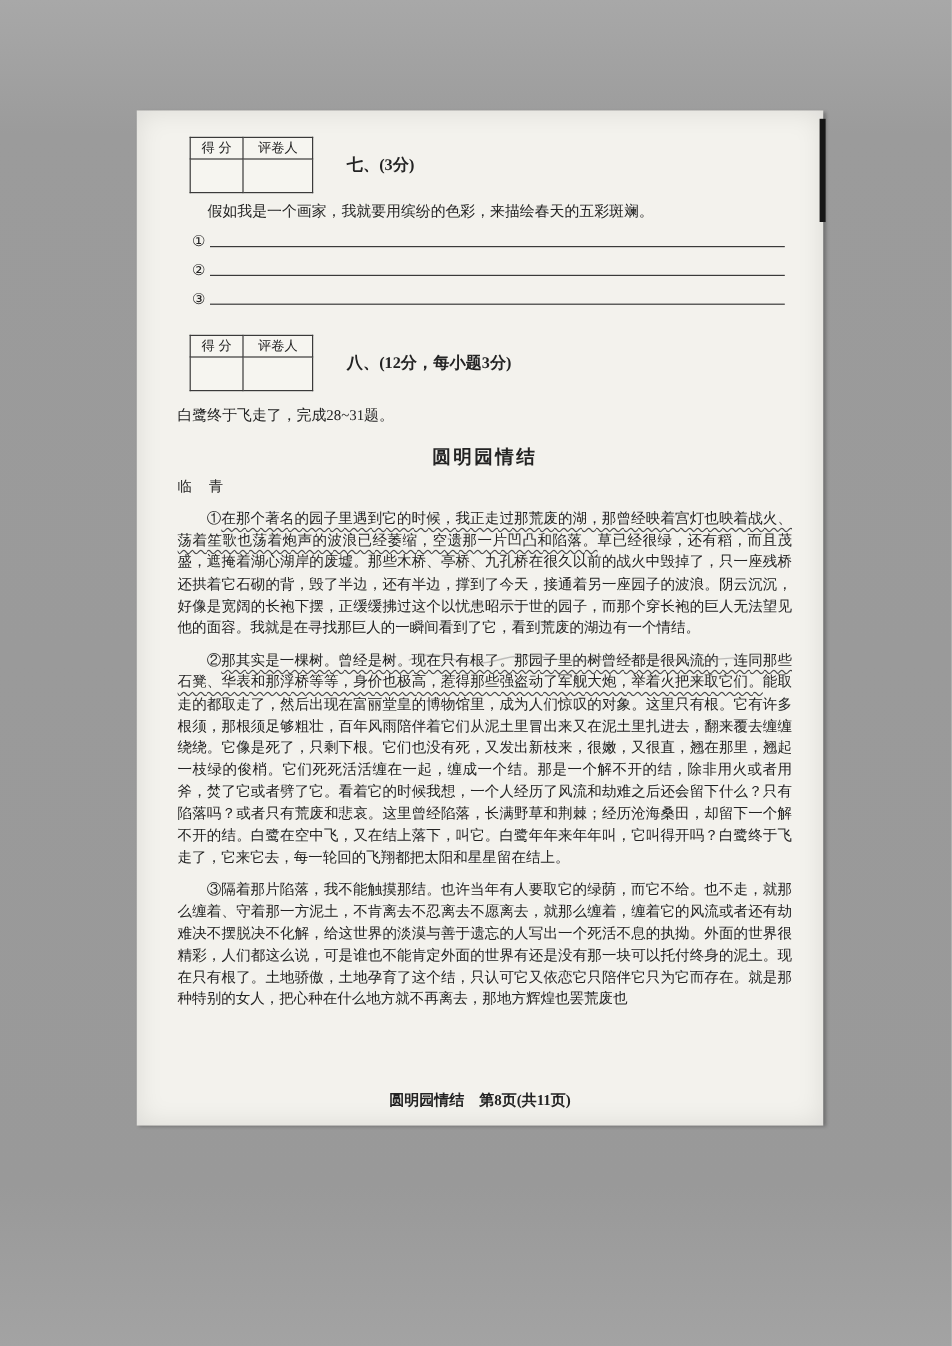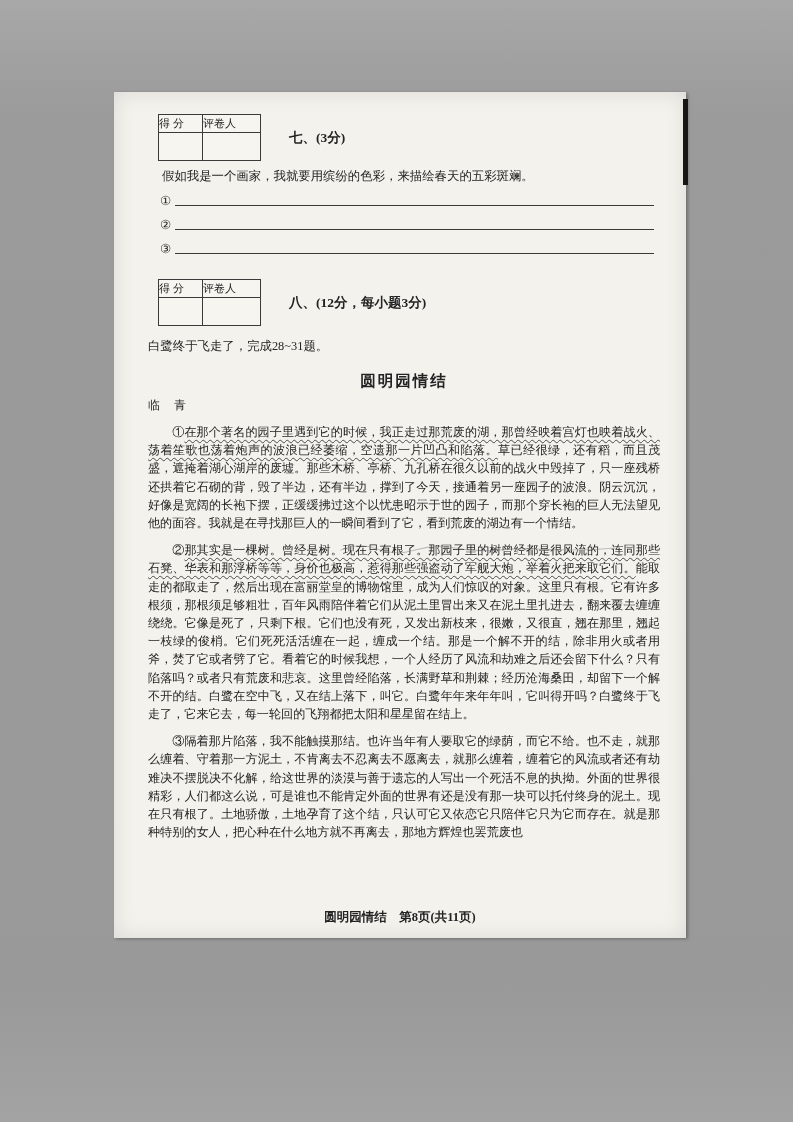--- a/index.html
+++ b/index.html
@@ -18,30 +18,30 @@
     background: #f3f2ed;
     box-shadow: inset 0 0 22px rgba(0,0,0,0.10), 2px 1px 3px rgba(0,0,0,0.28);
     padding: 22px 26px 0 34px;
     color: #232323;
   }
   .edge-mark { position: absolute; left: 683px; top: 99px; width: 5px; height: 86px; background: #161616; }
 
   .score-block { display: flex; align-items: center; gap: 28px; margin-left: 10px; }
   .score-block.second { margin-top: 22px; }
   .score-table { border-collapse: collapse; background: #f6f5f0; }
-  .score-table td { border: 1px solid #3a3a3a; text-align: left; padding: 0; }
+  .score-table td { border: 1px solid #3a3a3a; text-align: center; padding: 0; }
   .score-table tr.head td { font-size: 11px; height: 18px; font-family: "Liberation Sans", sans-serif; }
   .score-table td.c1 { width: 44px; }
   .score-table td.c2 { width: 58px; }
   .score-table tr.body td { height: 28px; }
   .section-heading { font-weight: bold; font-size: 13.5px; }
 
   .q-line { margin: 14px 0 0 0; font-size: 12.4px; }
   .q-num { margin-right: 3px; }
-  .example { margin: 7px 0 0 14px; font-size: 12.4px; }
+  .example { margin: 7px 0 0 25px; font-size: 12.4px; }
 
   .blank-row { display: flex; align-items: flex-end; height: 22px; margin: 2px 2px 0 12px; font-size: 12.5px; }
   .blank-row .rule { flex: 1; border-bottom: 1px solid #3a3a3a; margin: 0 4px 3px 4px; }
 
   .instruction { margin: 12px 0 0 0; font-size: 12.4px; }
   .essay-title { margin: 16px 0 0 0; text-align: center; font-size: 15.5px; font-weight: bold; letter-spacing: 2px; }
   .essay-author { margin-top: 5px; text-align: left; font-size: 12px; letter-spacing: 1px; }
 
   .essay { margin: 9px 0 0 0; font-size: 12.1px; line-height: 18.2px; text-align: justify; text-indent: 2em; }
   .wavy {

